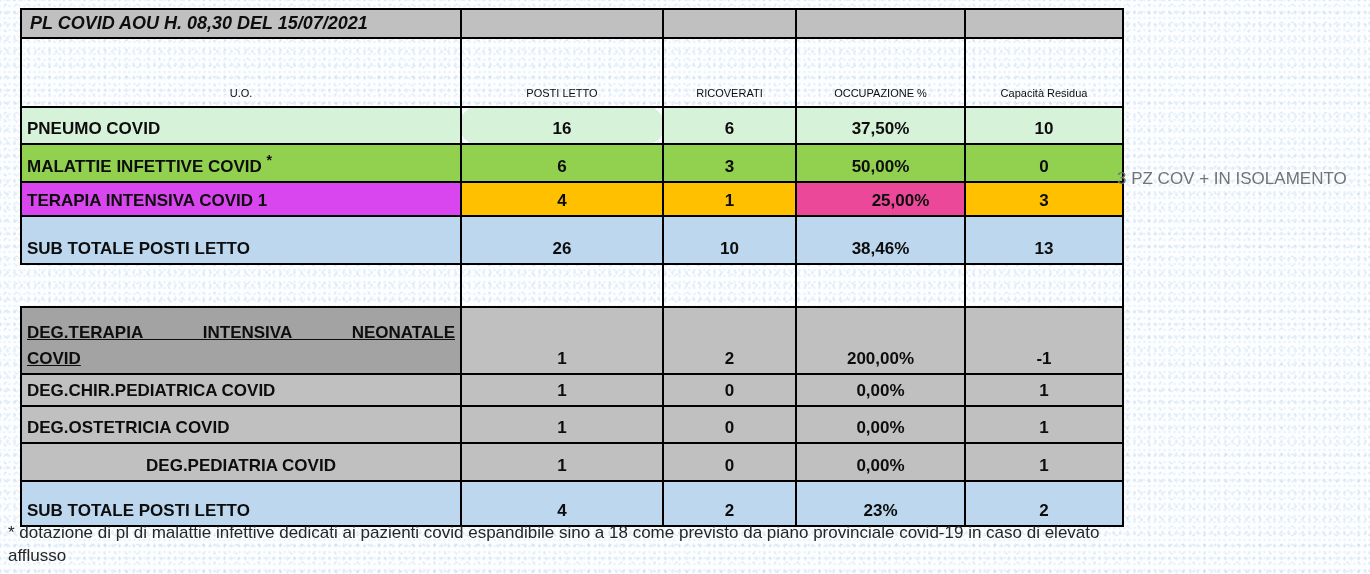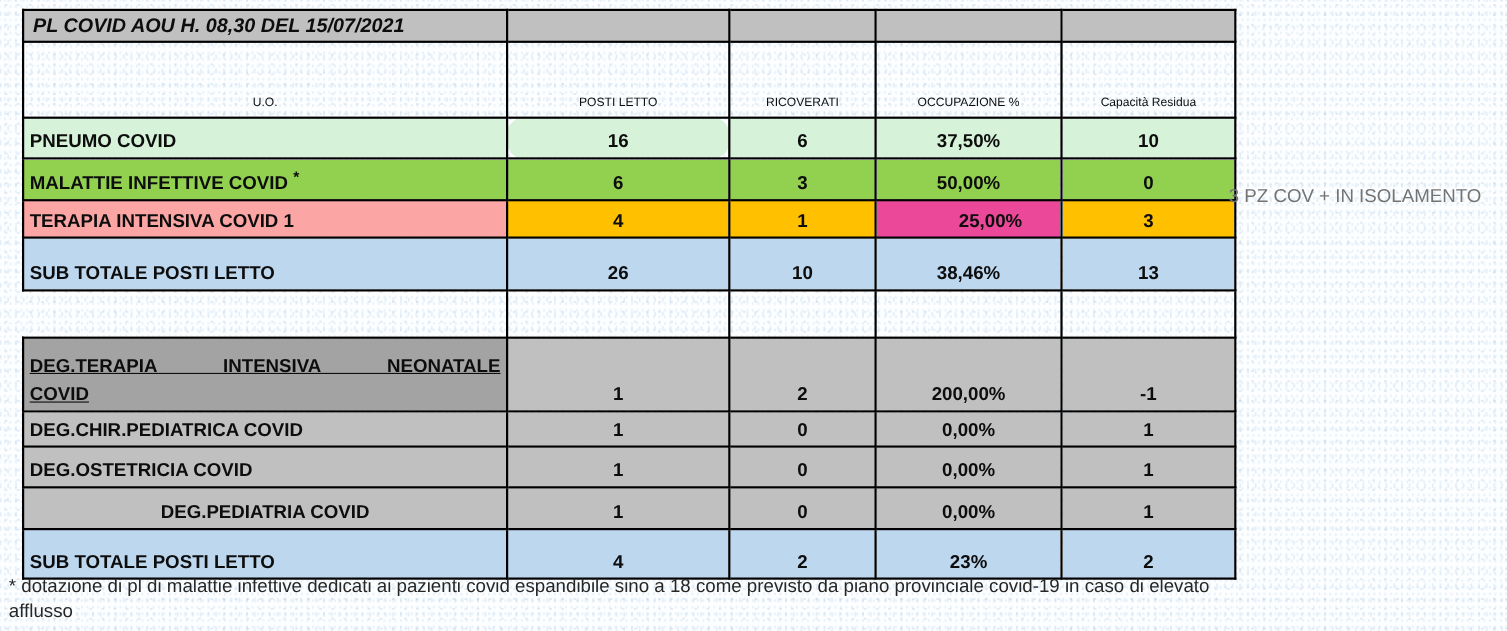--- a/index.html
+++ b/index.html
@@ -84,21 +84,21 @@
           <td class="num" style="background: rgb(214, 242, 216);"><span>10</span></td>
         </tr>
         <tr>
           <td class="lbl" style="background: rgb(146, 208, 80);"><span>MALATTIE INFETTIVE COVID</span> <sup class="ast">*</sup></td>
           <td class="num" style="background: rgb(146, 208, 80);"><span>6</span></td>
           <td class="num" style="background: rgb(146, 208, 80);"><span>3</span></td>
           <td class="num" style="background: rgb(146, 208, 80);"><span>50,00%</span></td>
           <td class="num" style="background: rgb(146, 208, 80);"><span>0</span></td>
         </tr>
         <tr>
-          <td class="lbl" style="background: #fca5a5;"><span>TERAPIA INTENSIVA COVID 1</span></td>
+          <td class="lbl" style="background: #d946ef;"><span>TERAPIA INTENSIVA COVID 1</span></td>
           <td class="num" style="background: rgb(255, 192, 0);"><span>4</span></td>
           <td class="num" style="background: rgb(255, 192, 0);"><span>1</span></td>
           <td class="num" style="background: #ec4899; padding-left: 44px;"><span>25,00%</span></td>
           <td class="num" style="background: rgb(255, 192, 0);"><span>3</span></td>
         </tr>
         <tr>
           <td class="lbl" style="background: rgb(189, 215, 238);"><span>SUB TOTALE POSTI LETTO</span></td>
           <td class="num" style="background: rgb(189, 215, 238);"><span>26</span></td>
           <td class="num" style="background: rgb(189, 215, 238);"><span>10</span></td>
           <td class="num" style="background: rgb(189, 215, 238);"><span>38,46%</span></td>

